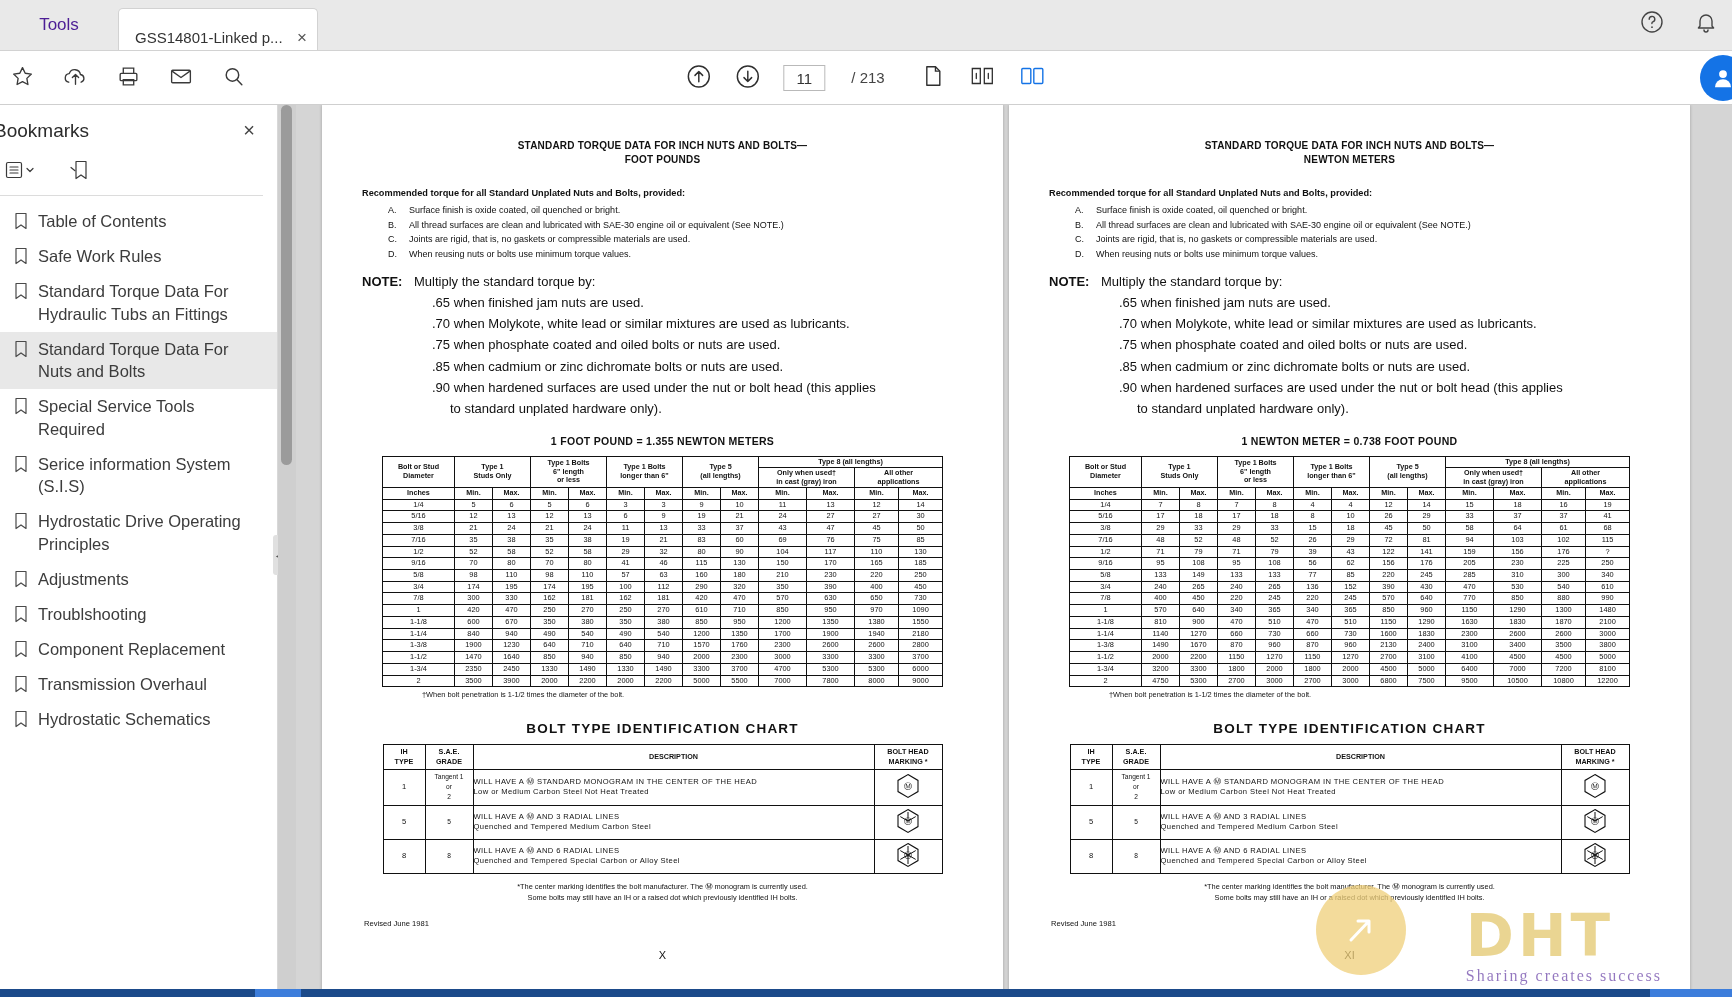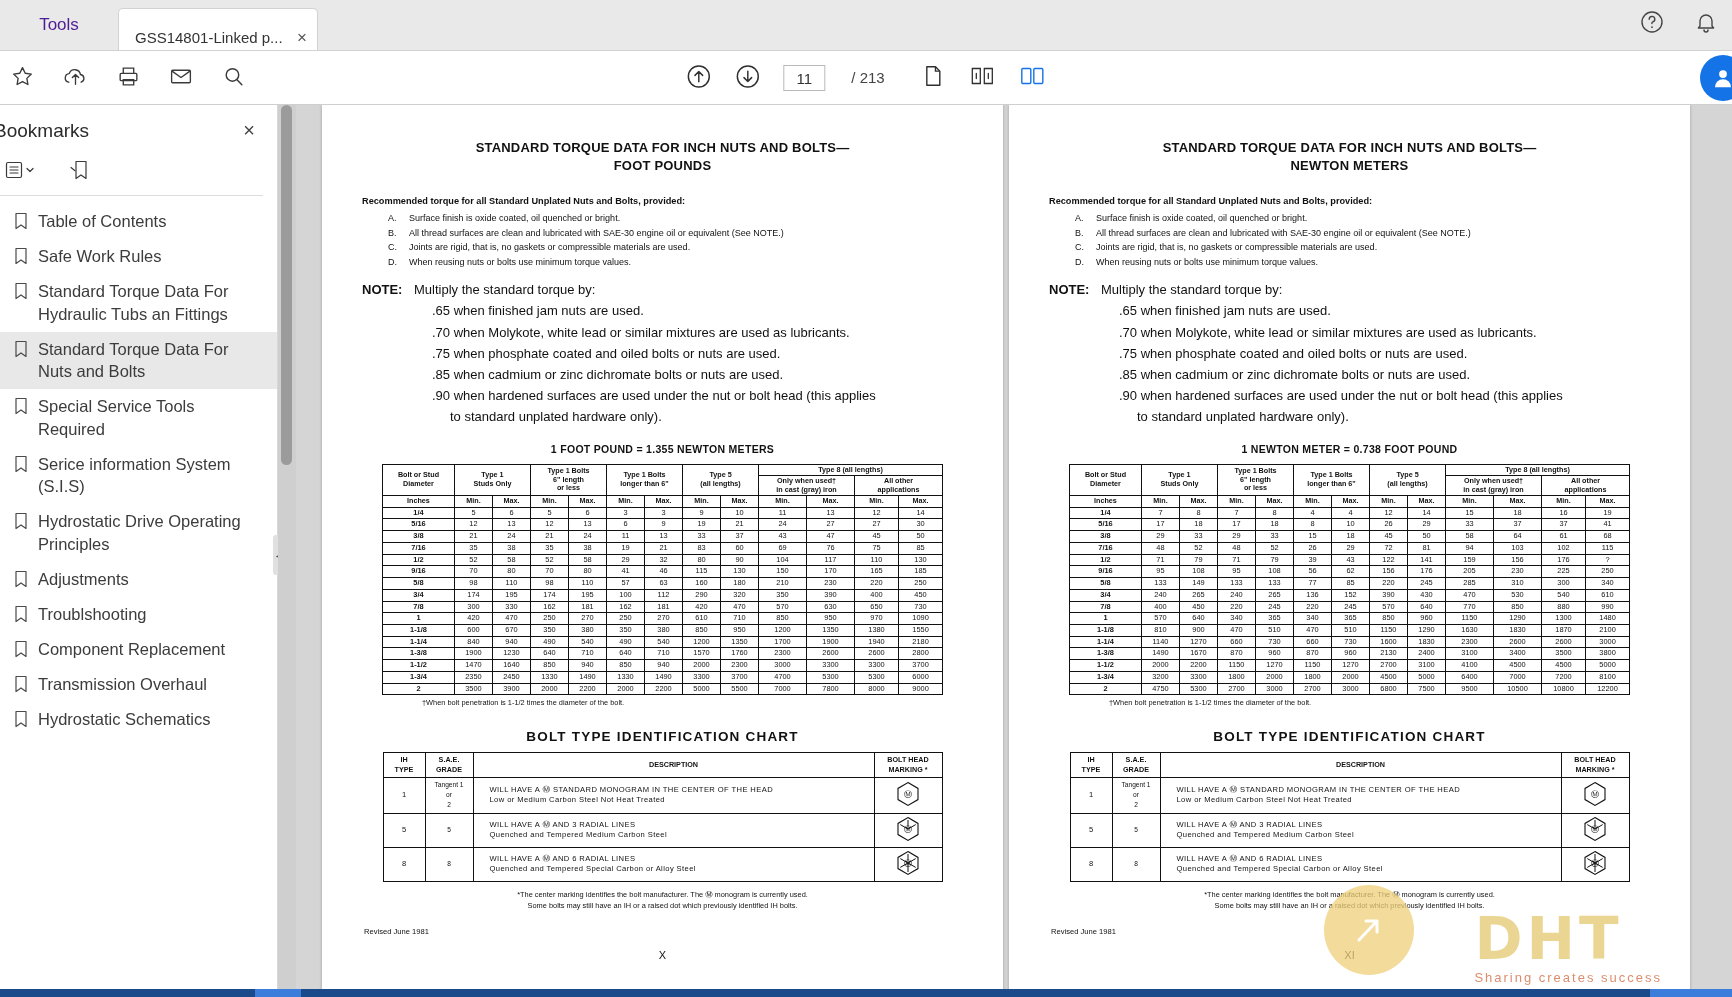--- a/index.html
+++ b/index.html
@@ -243,21 +243,21 @@
     position: relative;
     padding: 0;
     box-sizing: border-box;
     color: #111;
   }
   .page-inner { padding: 34px 40px 0 40px; }
 
   .doc-title {
     text-align: center;
     font-weight: bold;
-    font-size: 13px;
+    font-size: 10px;
     letter-spacing: .2px;
     line-height: 1.35;
   }
   .doc-sub {
     margin-top: 22px;
     font-size: 9.2px;
     font-weight: bold;
   }
   .doc-list {
     margin: 5px 0 0 26px;
@@ -291,21 +291,21 @@
     table-layout: fixed;
   }
   table.tq th, table.tq td {
     border: 1px solid #111;
     text-align: center;
     padding: 1px 0;
     line-height: 1.18;
     font-weight: normal;
   }
   table.tq th { font-weight: bold; font-size: 7.2px; }
-  table.tq td.first { font-weight: bold; }
+  table.tq td.first { font-weight: normal; }
   .tq-foot {
     font-size: 7.4px;
     margin-top: 3px;
     padding-left: 60px;
   }
 
   .bolt-title {
     text-align: center;
     font-weight: bold;
     font-size: 13.5px;
@@ -321,21 +321,21 @@
   }
   table.bt th, table.bt td {
     border: 1px solid #111;
     padding: 2px 3px;
     text-align: center;
     vertical-align: middle;
     line-height: 1.35;
     font-weight: normal;
   }
   table.bt th { font-weight: bold; font-size: 7.2px; }
-  table.bt td.desc { text-align: left; padding-left: 16px; letter-spacing: .4px; }
+  table.bt td.desc { text-align: left; padding-left: 0; letter-spacing: .4px; }
   .bt-note {
     font-size: 7.4px;
     margin: 7px 0 0 0;
     text-align: center;
     line-height: 1.5;
   }
   .revised {
     font-size: 7.6px;
     margin-top: 16px;
     padding-left: 2px;
@@ -359,23 +359,23 @@
   .wm-dht {
     font-family: "DejaVu Sans", sans-serif;
     font-size: 58px;
     font-weight: bold;
     color: #d9b43a;
     opacity: .55;
     letter-spacing: 4px;
     line-height: 1;
   }
   .wm-sub {
-    font-family: Liberation Sans, sans-serif;
-    font-size: 13px;
-    color: #c2410c;
+    font-family: Liberation Serif, serif;
+    font-size: 16px;
+    color: #4c1d95;
     opacity: .6;
     letter-spacing: 2px;
     margin-top: 2px;
   }
   .wm-circle {
     position: absolute;
     left: -150px;
     bottom: 10px;
     width: 90px; height: 90px;
     border-radius: 50%;

